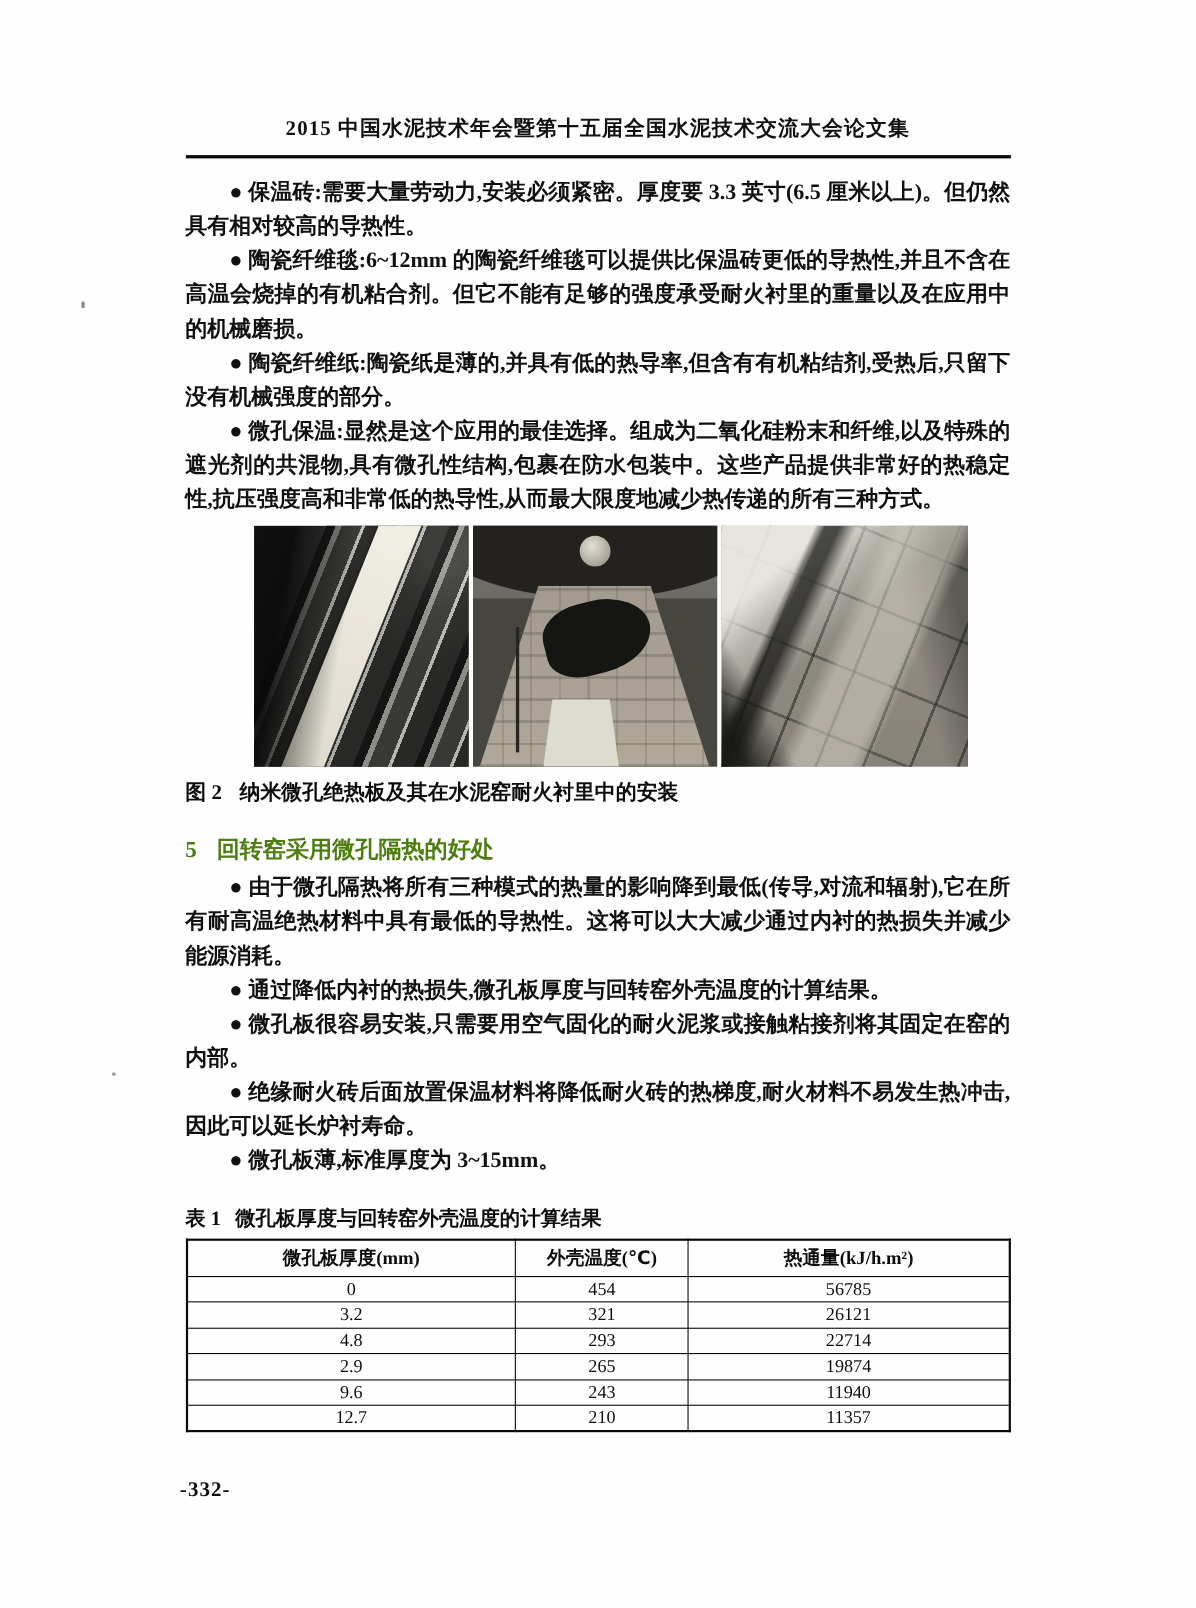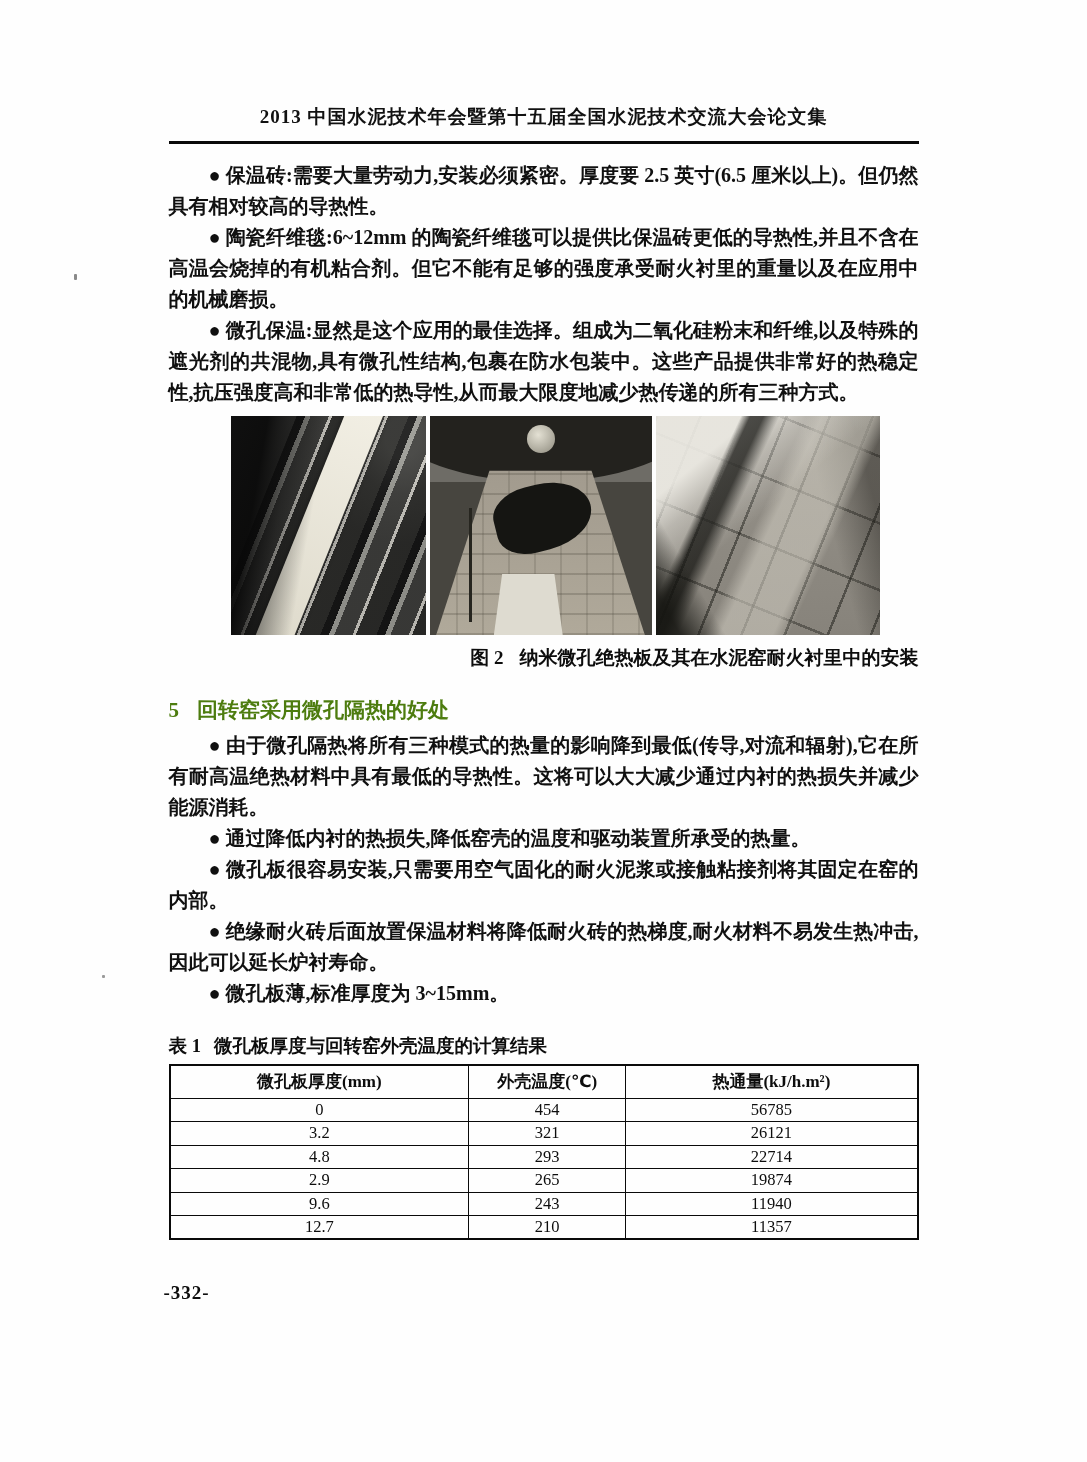--- a/index.html
+++ b/index.html
@@ -111,21 +111,21 @@
       linear-gradient(115deg, transparent 26%, rgba(15,15,12,0.72) 29% 33%, transparent 38%),
       linear-gradient(140deg, rgba(238,236,229,0.92) 0 20%, rgba(238,236,229,0.45) 30%, transparent 46%),
       linear-gradient(115deg, transparent 46%, rgba(204,200,189,0.6) 51% 67%, transparent 72%),
       linear-gradient(255deg, rgba(28,26,22,0.45) 0 10%, transparent 28%),
       repeating-linear-gradient(112deg, rgba(25,25,20,0.5) 0 2.5px, transparent 2.5px 40px),
       repeating-linear-gradient(22deg, rgba(25,25,20,0.4) 0 2.5px, transparent 2.5px 62px),
       linear-gradient(#97938b, #87837b);
   }
   .figure-caption {
     margin-top:10px;
-    text-align:right;
+    text-align:left;
     font-size:19px; font-weight:bold;
     color:#0d0d0d;
   }
   .cap-label { margin-right:16px; }
 
   
   .section-heading {
     margin-top:25px;
     font-size:21px; font-weight:bold;
     color:#4d7c0f;
@@ -170,27 +170,28 @@
 </style>
 </head>
 <body>
 
 <div class="page">
   <div class="speck s1"></div>
   <div class="speck s2"></div>
 
   <div class="content">
     <header>
-      <div class="header-title">2013 中国水泥技术年会暨第十五届全国水泥技术交流大会论文集</div>
+      <div class="header-title">2015 中国水泥技术年会暨第十五届全国水泥技术交流大会论文集</div>
       <div class="header-rule"></div>
     </header>
 
     <div class="body-text">
-      <p class="para">● 保温砖:需要大量劳动力,安装必须紧密。厚度要 2.5 英寸(6.5 厘米以上)。但仍然具有相对较高的导热性。</p>
+      <p class="para">● 保温砖:需要大量劳动力,安装必须紧密。厚度要 3.3 英寸(6.5 厘米以上)。但仍然具有相对较高的导热性。</p>
       <p class="para">● 陶瓷纤维毯:6~12mm 的陶瓷纤维毯可以提供比保温砖更低的导热性,并且不含在高温会烧掉的有机粘合剂。但它不能有足够的强度承受耐火衬里的重量以及在应用中的机械磨损。</p>
+      <p class="para">● 陶瓷纤维纸:陶瓷纸是薄的,并具有低的热导率,但含有有机粘结剂,受热后,只留下没有机械强度的部分。</p>
       <p class="para">● 微孔保温:显然是这个应用的最佳选择。组成为二氧化硅粉末和纤维,以及特殊的遮光剂的共混物,具有微孔性结构,包裹在防水包装中。这些产品提供非常好的热稳定性,抗压强度高和非常低的热导性,从而最大限度地减少热传递的所有三种方式。</p>
     </div>
 
     <figure class="figure-block">
       <div class="photos">
         <div class="photo photo-1">
           <div class="p1-strips"></div>
           <div class="p1-white"></div>
           <div class="p1-shade"></div>
         </div>
@@ -209,21 +210,21 @@
         <span class="cap-label">图 2</span><span>纳米微孔绝热板及其在水泥窑耐火衬里中的安装</span>
       </figcaption>
     </figure>
 
     <h2 class="section-heading">
       <span class="sec-num">5</span><span>回转窑采用微孔隔热的好处</span>
     </h2>
 
     <div class="benefits">
       <p class="para">● 由于微孔隔热将所有三种模式的热量的影响降到最低(传导,对流和辐射),它在所有耐高温绝热材料中具有最低的导热性。这将可以大大减少通过内衬的热损失并减少能源消耗。</p>
-      <p class="para">● 通过降低内衬的热损失,降低窑壳的温度和驱动装置所承受的热量。</p>
+      <p class="para">● 通过降低内衬的热损失,微孔板厚度与回转窑外壳温度的计算结果。</p>
       <p class="para">● 微孔板很容易安装,只需要用空气固化的耐火泥浆或接触粘接剂将其固定在窑的内部。</p>
       <p class="para">● 绝缘耐火砖后面放置保温材料将降低耐火砖的热梯度,耐火材料不易发生热冲击,因此可以延长炉衬寿命。</p>
       <p class="para">● 微孔板薄,标准厚度为 3~15mm。</p>
     </div>
 
     <div class="table-title">
       <span class="tbl-label">表 1</span><span>微孔板厚度与回转窑外壳温度的计算结果</span>
     </div>
 
     <table class="data-table">

